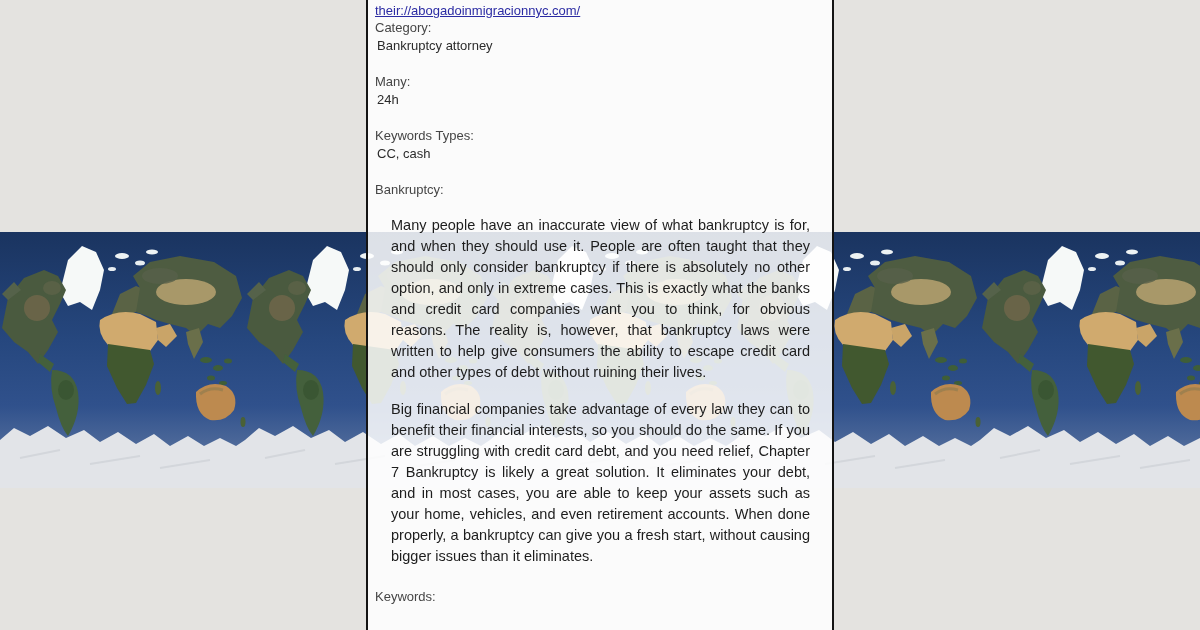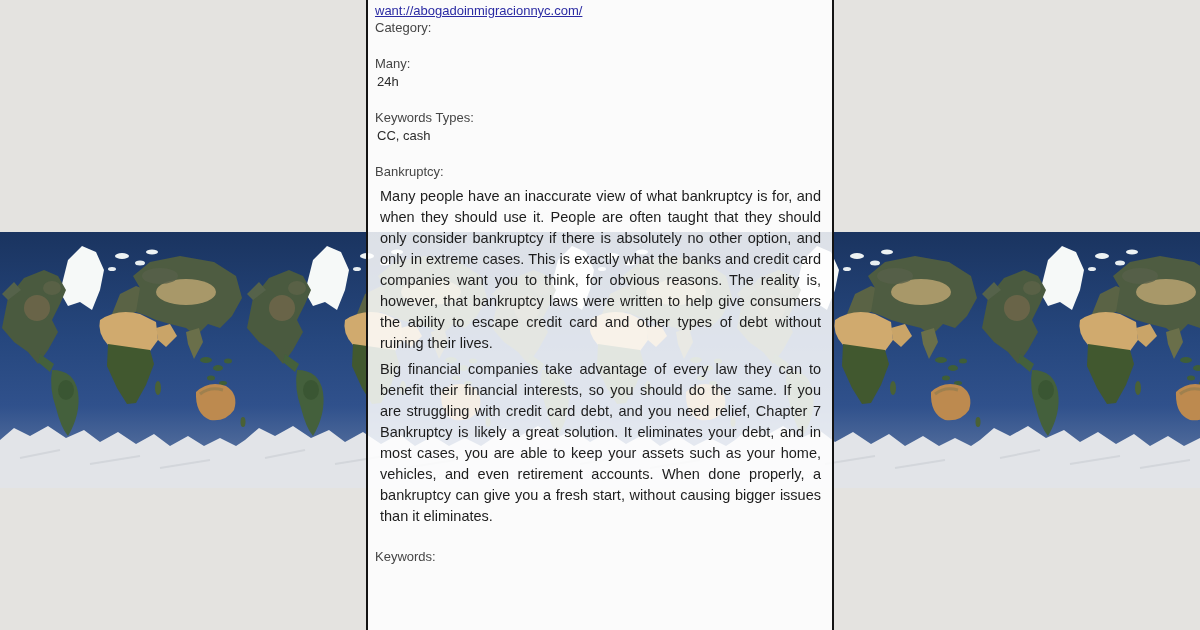--- a/index.html
+++ b/index.html
@@ -28,21 +28,21 @@
     padding:0 6px 0 7px;
   }
   .url-line{margin-top:3px;font-size:13px;line-height:16px;}
   .url-line a{color:#2b2ba3;text-decoration:underline;}
   .fld-label{font-size:13px;line-height:18px;color:#454545;}
   .fld-value{font-size:13px;line-height:18px;color:#2b2b2b;padding-left:2px;}
   .mt17{}
   .mt18{margin-top:18px;}
   .mt21{margin-top:21px;}
   .body-par{
-    margin:5px;
+    margin:16px;
     font-size:14.5px;line-height:21px;color:#1d1d1d;
     text-align:justify;
   }
   .keywords-par{
     margin:0;
     font-size:13px;line-height:18px;color:#242424;
     text-align:justify;
   }
 </style>
 </head>
@@ -110,24 +110,25 @@
       <use href="#wtile" x="245" y="0"></use>
       <use href="#wtile" x="490" y="0"></use>
       <use href="#wtile" x="735" y="0"></use>
       <use href="#wtile" x="980" y="0"></use>
     </svg>
   </div>
 
   <div class="listing-column">
 
     <div class="url-line">
-      <a href="#">want://abogadoinmigracionnyc.com/</a>
+      <a href="#">their://abogadoinmigracionnyc.com/</a>
     </div>
 
     <div class="fld-label mt17">Category:</div>
+    <div class="fld-value">Bankruptcy attorney</div>
 
     <div class="fld-label mt18">Many:</div>
     <div class="fld-value">24h</div>
 
     <div class="fld-label mt18">Keywords Types:</div>
     <div class="fld-value">CC, cash</div>
 
     <div class="fld-label mt18">Bankruptcy:</div>
     <p class="body-par">Many people have an inaccurate view of what bankruptcy is for, and when they should use it. People are often taught that they should only consider bankruptcy if there is absolutely no other option, and only in extreme cases. This is exactly what the banks and credit card companies want you to think, for obvious reasons. The reality is, however, that bankruptcy laws were written to help give consumers the ability to escape credit card and other types of debt without ruining their lives.</p>
     <p class="body-par mt21">Big financial companies take advantage of every law they can to benefit their financial interests, so you should do the same. If you are struggling with credit card debt, and you need relief, Chapter 7 Bankruptcy is likely a great solution. It eliminates your debt, and in most cases, you are able to keep your assets such as your home, vehicles, and even retirement accounts. When done properly, a bankruptcy can give you a fresh start, without causing bigger issues than it eliminates.</p>

